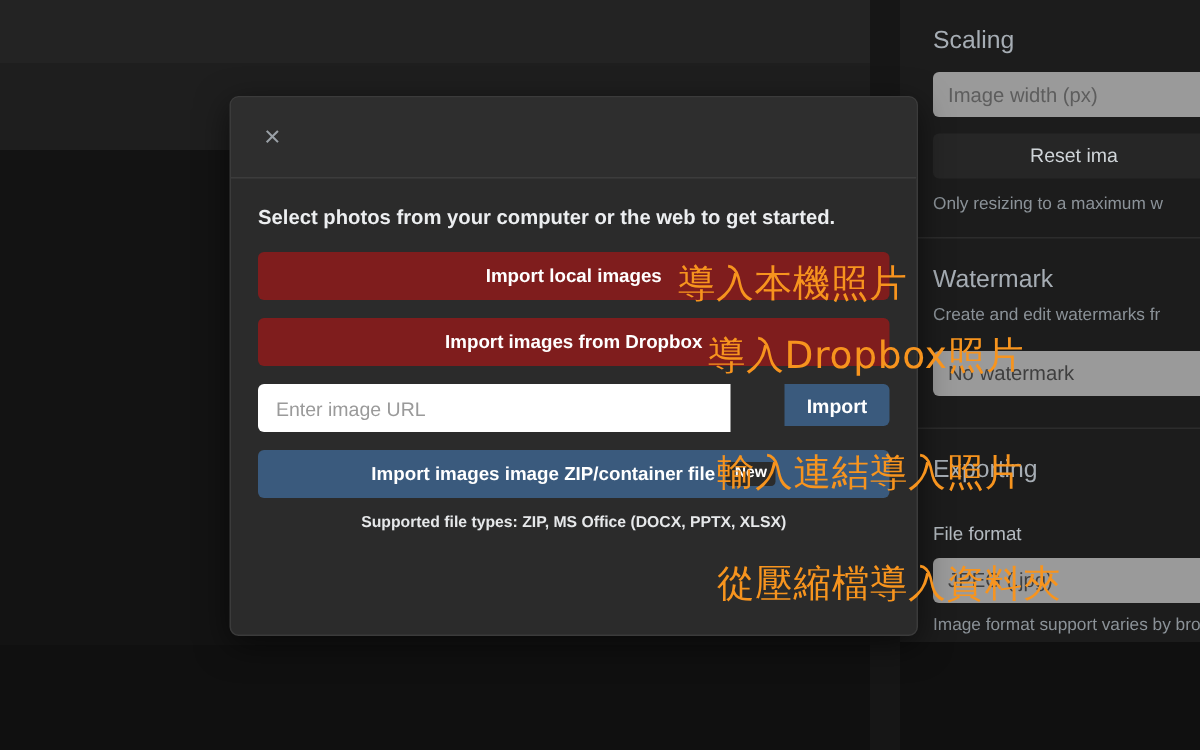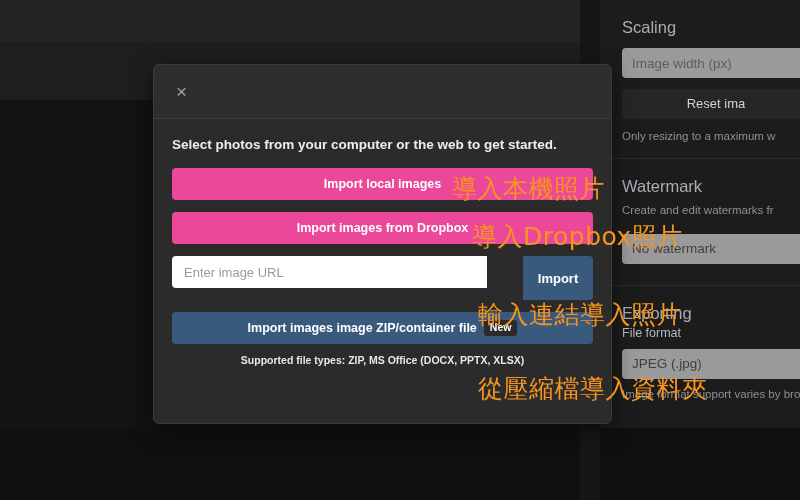--- a/index.html
+++ b/index.html
@@ -160,21 +160,21 @@
   .modal-lede {
     color: #eceef0;
     font-size: 13.5px;
     font-weight: bold;
     margin-bottom: 16px;
   }
   .big-btn {
     display: block;
     width: 100%;
     height: 32px;
-    background: #ec4899;
+    background: #7f1d1d;
     border: none;
     border-radius: 4px;
     color: #ffffff;
     font-size: 12.5px;
     font-weight: bold;
     font-family: "Liberation Sans", sans-serif;
     cursor: pointer;
     margin-bottom: 12px;
     text-align: center;
     line-height: 32px;
@@ -187,21 +187,21 @@
     border: none;
     border-radius: 4px 0 0 4px;
     font-size: 13px;
     font-family: "Liberation Sans", sans-serif;
     padding: 0 12px;
     color: #222;
   }
   .url-input::placeholder { color: #9a9a9a; opacity: 1; }
   .url-btn {
     width: 70px;
-    height: 44px;
+    height: 28px;
     background: #3a5a7d;
     border: none;
     border-radius: 0 4px 4px 0;
     color: #fff;
     font-size: 13px;
     font-weight: bold;
     font-family: "Liberation Sans", sans-serif;
     cursor: pointer;
   }
   .zip-btn {
@@ -274,21 +274,21 @@
 
     <div class="sb-section-title">Watermark</div>
     <div class="sb-hint" style="margin-top:8px">Create and edit watermarks fr</div>
     <div style="margin-top:18px">
       <div class="sb-select">No watermark</div>
     </div>
 
     <div class="sb-divider" style="margin-top:21px"></div>
 
     <div class="sb-section-title">Exporting</div>
-    <div class="sb-label" style="margin-top:3px">File format</div>
+    <div class="sb-label" style="margin-top:26px">File format</div>
     <div style="margin-top:9px">
       <div class="sb-select">JPEG (.jpg)</div>
     </div>
     <div class="sb-hint" style="margin-top:9px">Image format support varies by brow</div>
   </div>
 
   <div class="modal">
     <div class="modal-header">
       <button class="modal-close">×</button>
     </div>

